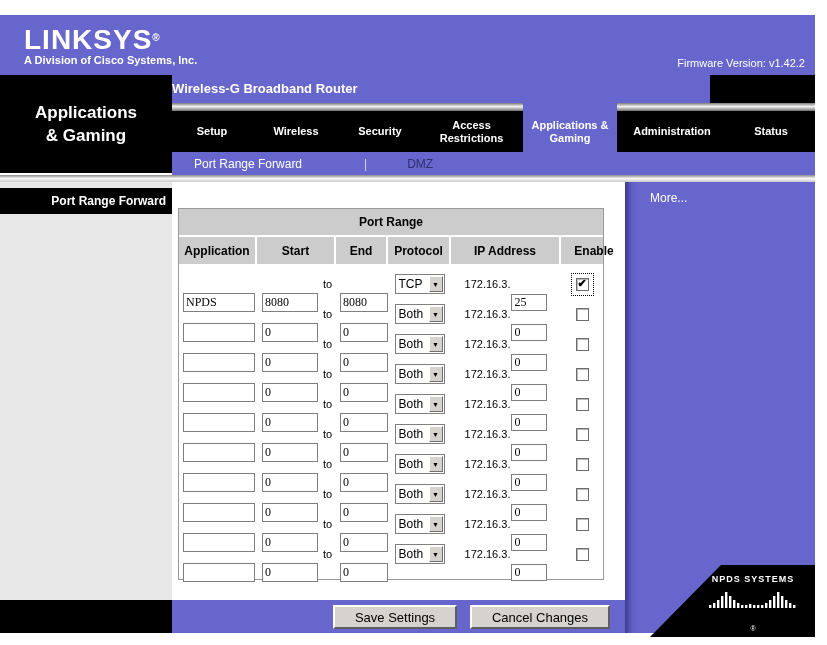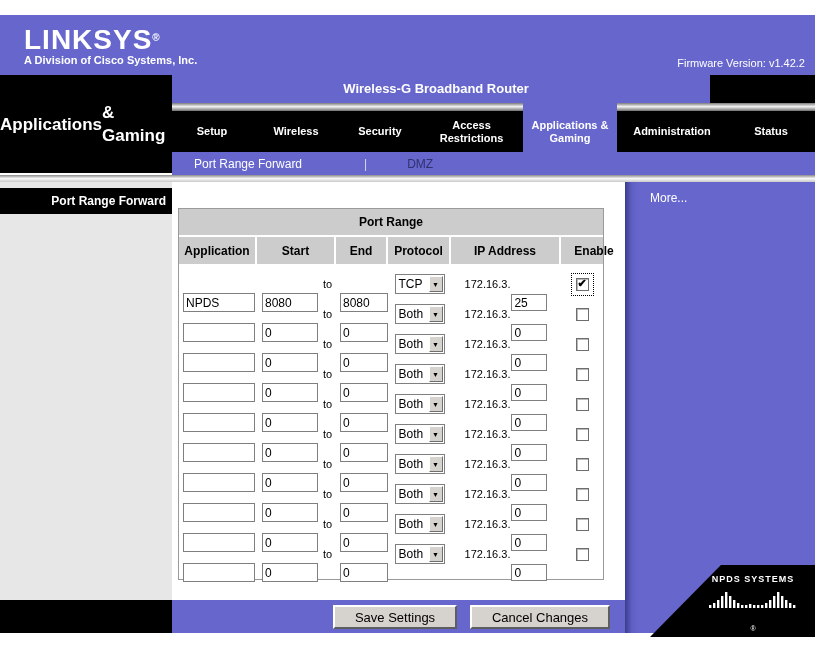--- a/index.html
+++ b/index.html
@@ -9,26 +9,26 @@
   
   .hdr{position:absolute;left:0;top:15px;width:815px;height:75px;background:#6666cc;}
   .brand{position:absolute;left:24px;top:12px;color:#fff;}
   .brand-name{font-size:28px;font-weight:bold;letter-spacing:1px;line-height:26px;}
   .brand-mark{font-size:10px;vertical-align:top;position:relative;top:-2px;}
   .brand-tagline{font-size:11px;font-weight:bold;margin-top:1px;}
   .firmware{position:absolute;right:10px;top:42px;font-size:11px;color:#fff;}
 
   
   .title-box{position:absolute;left:0;top:75px;width:172px;height:98px;background:#000;color:#fff;
-    display:flex;justify-content:center;align-items:center;
+    display:flex;flex-direction:column;justify-content:center;align-items:center;
     font-weight:bold;font-size:17px;line-height:23px;}
 
   
   .router-bar{position:absolute;left:172px;top:75px;width:538px;height:28px;background:#6666cc;color:#fff;
-    font-weight:bold;font-size:13px;text-align:center;line-height:28px;padding-right:10px;box-sizing:border-box;}
+    font-weight:bold;font-size:13px;text-align:left;line-height:28px;padding-right:10px;box-sizing:border-box;}
   .router-bar-black{position:absolute;left:710px;top:75px;width:105px;height:28px;background:#000;}
 
   
   .strip1{position:absolute;left:172px;top:103px;width:643px;height:8px;
     background:linear-gradient(#7c7c7c,#f2f2f2 45%,#6f6f6f);}
   .strip1-active{position:absolute;left:351px;top:0;width:94px;height:8px;background:#6666cc;}
 
   
   .tabs{position:absolute;left:172px;top:111px;width:643px;height:41px;background:#000;display:flex;}
   .tab{color:#fff;font-weight:bold;font-size:11px;display:flex;align-items:center;justify-content:center;
@@ -66,21 +66,21 @@
   .th{background:#ccc;font-weight:bold;font-size:12px;display:flex;align-items:center;justify-content:center;
     border-right:2px solid #fff;box-sizing:border-box;text-align:center;}
   .th:last-child{border-right:none;padding-left:24px;}
   .c0{width:78px}.c1{width:79px}.c2{width:52px}.c3{width:63px}.c4{width:110px}.c5{width:42px}
   .rows{padding:5px 0 10px;}
   .row{display:flex;height:30px;align-items:center;}
   .cell{box-sizing:border-box;display:flex;align-items:center;height:30px;}
   .cell.c3{justify-content:center;}
   .cell.c4{justify-content:center;}
   .cell.c5{justify-content:center;}
-  .ti{height:17px;border:1px solid #7f7f7f;background:#fff;font-family:Liberation Sans, sans-serif;
+  .ti{height:17px;border:1px solid #7f7f7f;background:#fff;font-family:Liberation Serif, serif;
     font-size:12px;padding:0 2px;box-sizing:content-box;margin-top:37px;}
   .ti-app{width:66px;margin-left:4px;}
   .ti-port{width:50px;margin-left:5px;}
   .ti-end{width:42px;margin-left:4px;}
   .ti-ip{width:30px;height:15px;}
   .to-label{font-size:11px;margin-left:5px;color:#000;}
   .ip-prefix{font-size:11px;margin-right:1px;color:#000;}
   .select{display:inline-flex;height:20px;width:50px;border:1px solid #7f7f7f;background:#fff;
     align-items:center;box-sizing:border-box;cursor:pointer;}
   .select-value{flex:1;font-size:12px;padding-left:3px;}

